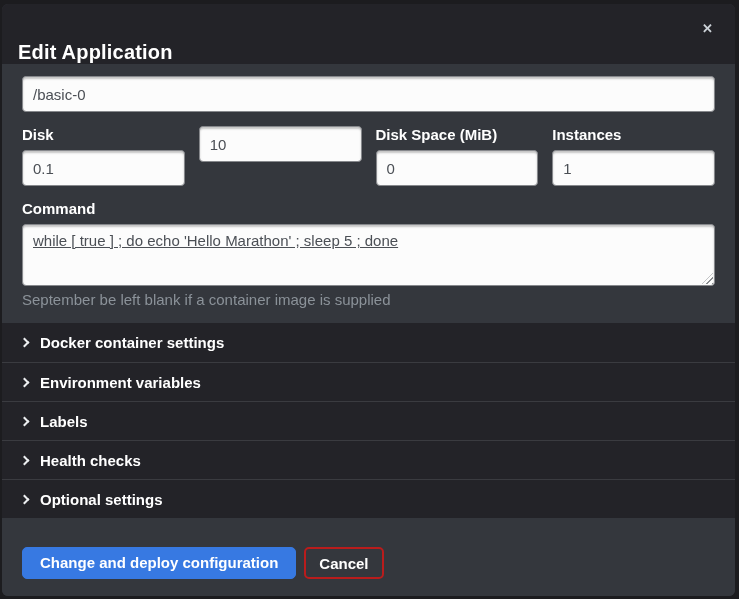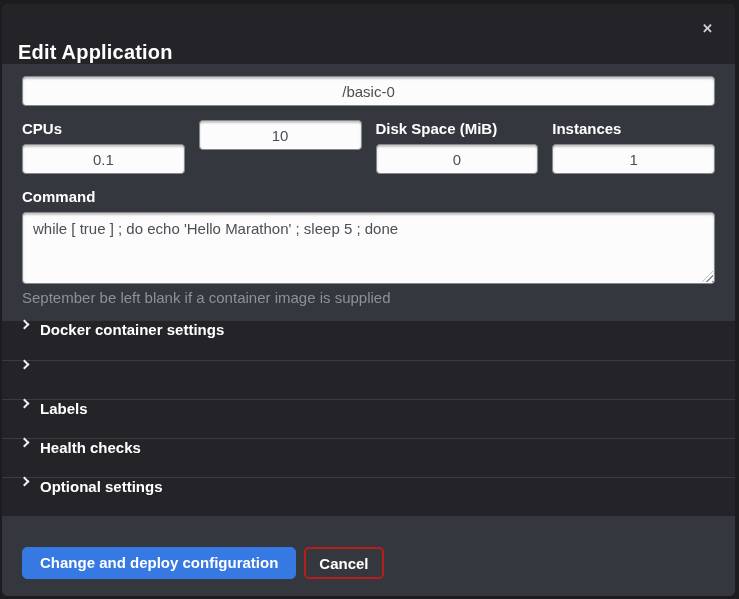--- a/index.html
+++ b/index.html
@@ -48,51 +48,51 @@
   .text-input, .text-area {
     width:100%;
     background:#fcfcfc;
     border:1px solid #86888c;
     border-radius:4px;
     box-shadow: inset 0 2px 2px rgba(0,0,0,0.22);
     color:#4b4f55;
     font-family:"Liberation Sans", sans-serif;
     font-size:15px;
   }
-  .text-input { height:30px; padding:0 10px;text-align:center; }
+  .text-input { height:36px; padding:0 10px; }
   .field-group { margin-top:14px; }
   .field-group:first-child { margin-top:0; }
   .four-col {
     display:grid;
     grid-template-columns:repeat(4, 1fr);
     column-gap:14px;
     margin-top:14px;
   }
   .textarea-wrap { position:relative; }
   .text-area {
     display:block;
-    height:72px; padding:7px 10px;
-    resize:none; overflow:hidden;
+    height:62px; padding:7px 10px;
+    resize:none; overflow:hidden;text-decoration:underline;
   }
   .resize-grip {
     position:absolute; right:2px; bottom:2px;
     width:11px; height:11px;
     clip-path:polygon(100% 0, 100% 100%, 0 100%);
     background:repeating-linear-gradient(135deg,
       transparent 0 2.5px, #8a8d90 2.5px 4px);
     pointer-events:none;
   }
   .help-text {
     color:#8b9299; font-size:15px; line-height:18px; margin-top:5px;
   }
   
   .accordion { background:#232328; flex:0 0 auto; }
   .acc-row {
     height:39px;
-    display:flex; align-items:flex-start;
+    display:flex; align-items:center;
     padding:0 19px; cursor:pointer;
   }
   .acc-row + .acc-row { border-top:1px solid #3a3b40; }
   .chevron {
     width:7px; height:7px;
     border-top:2px solid #eceef0;
     border-right:2px solid #eceef0;
     transform:rotate(45deg);
     margin-right:12px; flex:0 0 auto;
   }
@@ -130,21 +130,21 @@
   </div>
 
   <div class="form-section">
 
     <div class="field-group">
       <input class="text-input" type="text" value="/basic-0" style="">
     </div>
 
     <div class="four-col">
       <div>
-        <label class="field-label">CPUs</label>
+        <label class="field-label">Disk</label>
         <input class="text-input" type="text" value="0.1" style="">
       </div>
       <div>
         <input class="text-input" type="text" value="10" style="">
       </div>
       <div>
         <label class="field-label">Disk Space (MiB)</label>
         <input class="text-input" type="text" value="0" style="">
       </div>
       <div>
@@ -164,20 +164,21 @@
 
   </div>
 
   <div class="accordion">
     <div class="acc-row">
       <span class="chevron"></span>
       <span class="acc-label">Docker container settings</span>
     </div>
     <div class="acc-row">
       <span class="chevron"></span>
+      <span class="acc-label">Environment variables</span>
     </div>
     <div class="acc-row">
       <span class="chevron"></span>
       <span class="acc-label">Labels</span>
     </div>
     <div class="acc-row">
       <span class="chevron"></span>
       <span class="acc-label">Health checks</span>
     </div>
     <div class="acc-row">

